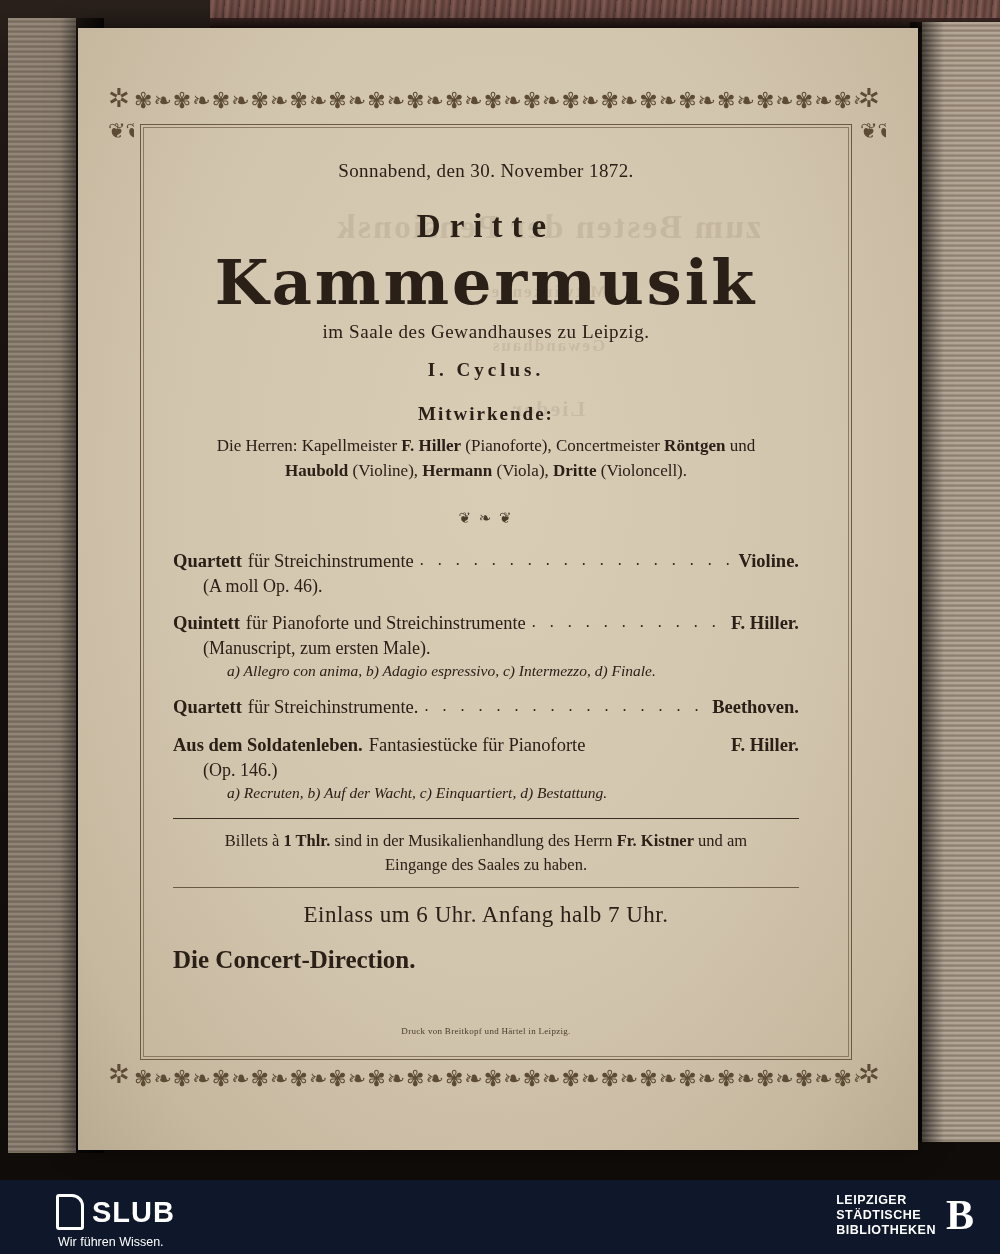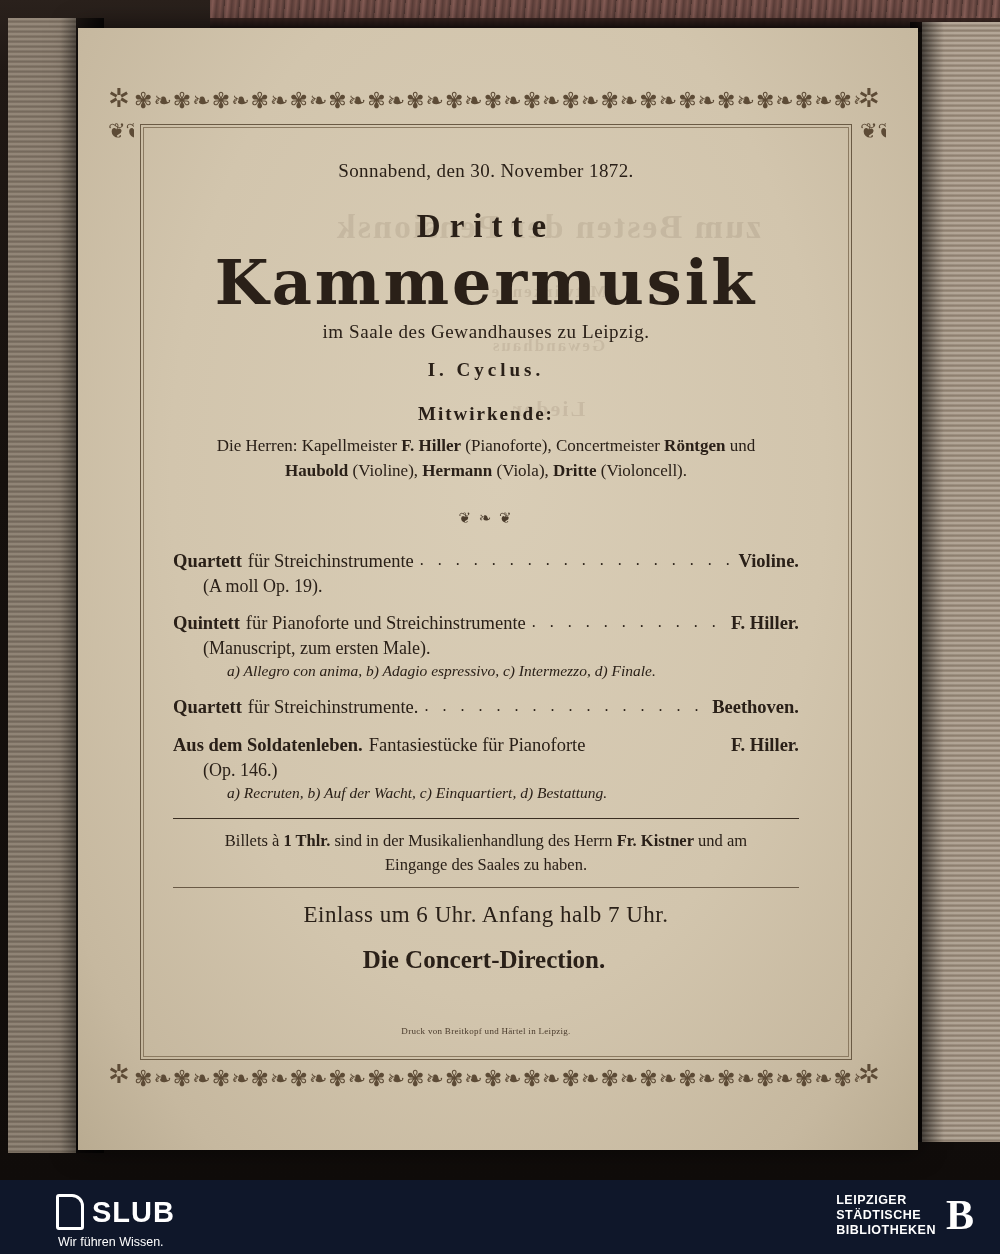--- a/index.html
+++ b/index.html
@@ -268,21 +268,21 @@
     text-align: center;
   }
   .times {
     text-align: center;
     font-size: 23px;
     letter-spacing: .5px;
     margin-top: 12px;
   }
   .times b { font-weight: normal; margin-top: 20px; }
   .direction {
-    text-align: center;
+    text-align: left;
     font-size: 25px;
     font-weight: bold;
     margin-top: 18px;
     padding-right: 4px;
   }
   .printer {
     text-align: center;
     font-size: 9px;
     color: #4a3b2c;
     margin-top: 52px;
@@ -405,21 +405,21 @@
 
       <div id="program">
 
         <div class="item">
           <div class="item-main">
             <span class="work">Quartett</span>
             <span class="rest">für Streichinstrumente</span>
             <span class="dots">. . . . . . . . . . . . . . . . . . . . . . .</span>
             <span class="composer">Violine.</span>
           </div>
-          <div class="item-sub">(A moll  Op. 19).</div>
+          <div class="item-sub">(A moll  Op. 46).</div>
         </div>
 
         <div class="item">
           <div class="item-main">
             <span class="work">Quintett</span>
             <span class="rest">für Pianoforte und Streichinstrumente</span>
             <span class="dots">. . . . . . . . . . . . . . . . . . . . . . .</span>
             <span class="composer">F. Hiller.</span>
           </div>
           <div class="item-sub">(Manuscript, zum ersten Male).</div>

